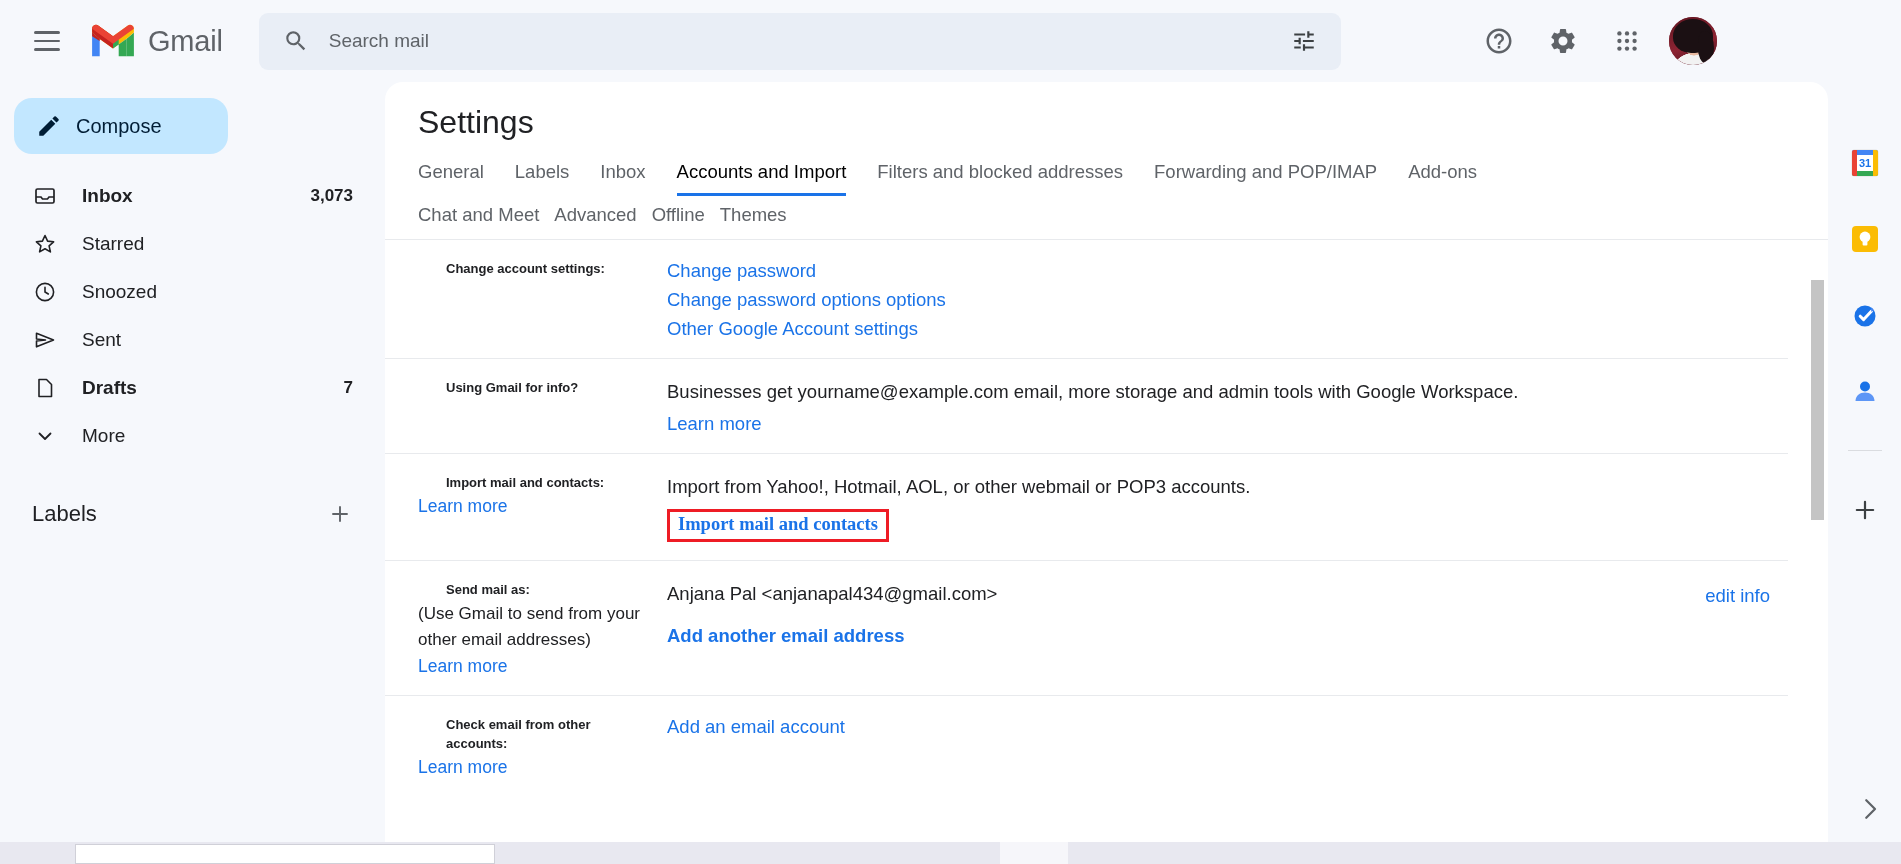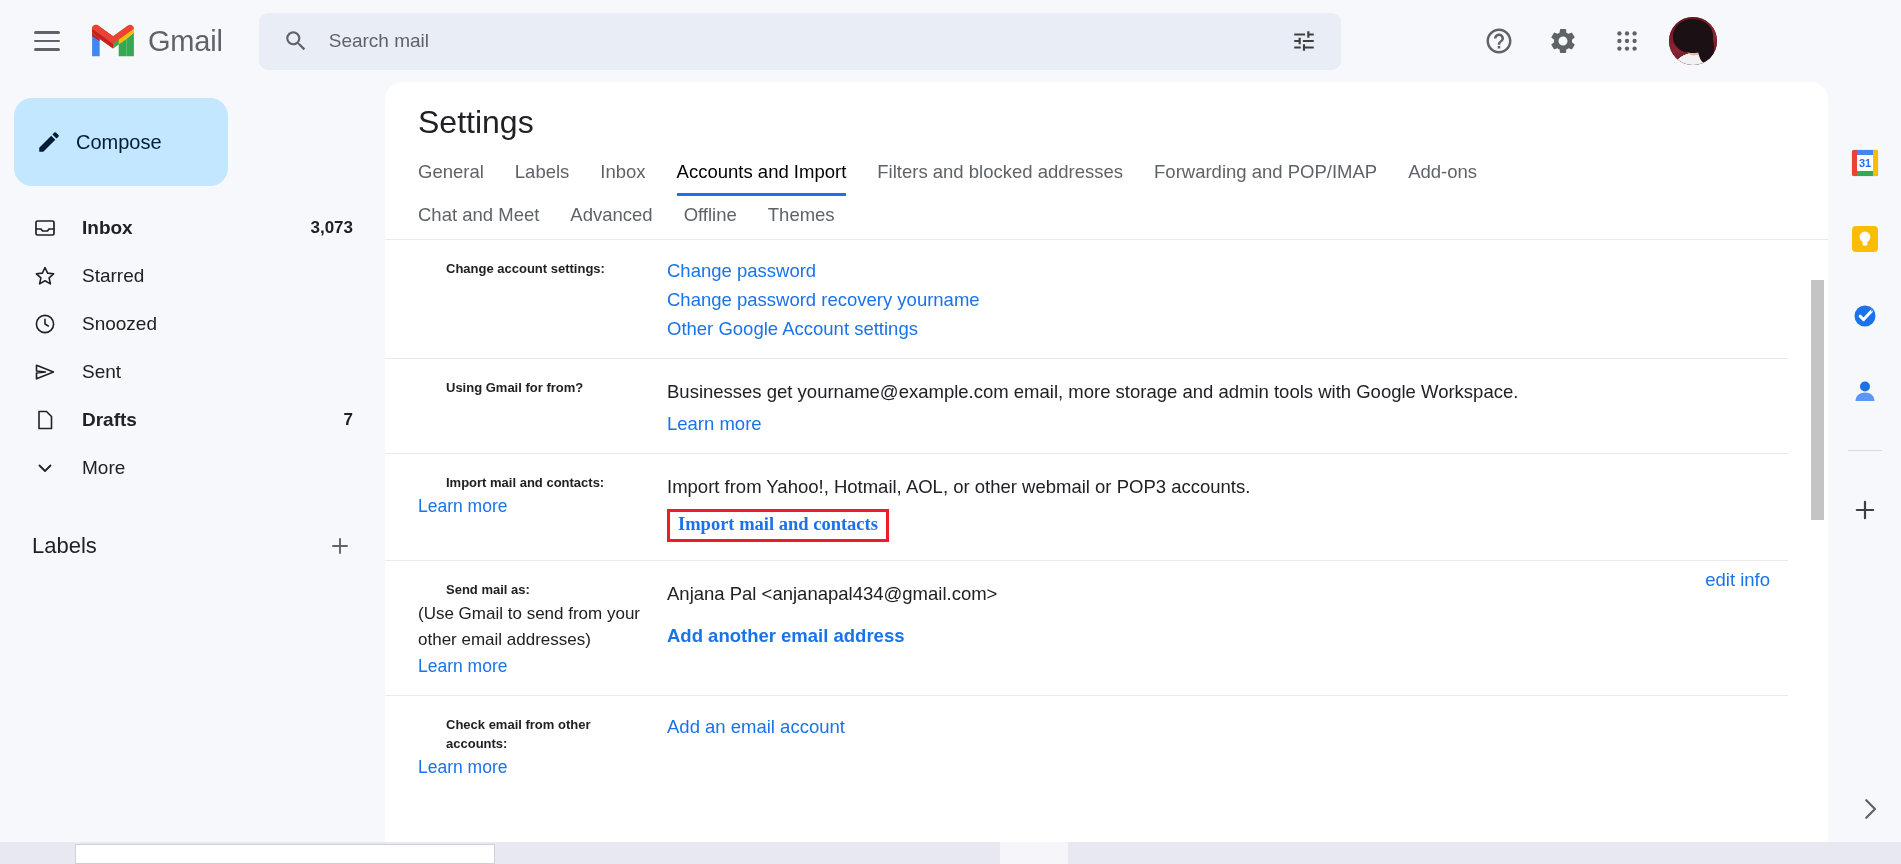--- a/index.html
+++ b/index.html
@@ -53,21 +53,21 @@
       radial-gradient(circle at 52% 62%, #e8b9a0 0 22%, transparent 23%),
       radial-gradient(circle at 50% 120%, #f2f2f2 0 34%, transparent 35%),
       linear-gradient(160deg, #5d1520 0%, #8d2433 55%, #43101a 100%); }
   .avatar .hair { position: absolute; left: 4px; top: 2px; width: 40px; height: 34px;
       background: #1b1013; border-radius: 50% 50% 45% 45%; }
   .avatar .hair2 { position:absolute; right:3px; top:14px; width:16px; height:32px; background:#1b1013; border-radius:40% 60% 50% 50%; }
 
   
   .sidebar { position: absolute; top: 82px; left: 0; width: 385px; height: 782px; }
   .compose {
-    margin: 16px 0 0 14px; width: 214px; height: 88px;
+    margin: 16px 0 0 14px; width: 214px; height: 56px;
     background: #c2e7ff; border-radius: 18px;
     display: flex; align-items: center; gap: 14px; padding-left: 22px; cursor: pointer;
   }
   .compose-label { font-size: 20px; color: #001d35; font-weight: 500; }
 
   .nav-item {
     height: 48px; display: flex; align-items: center;
     padding-left: 32px; border-radius: 0 24px 24px 0; cursor: pointer;
     margin-right: 14px;
   }
@@ -95,36 +95,36 @@
   .tabs-row { display: flex; align-items: flex-end; padding-left: 33px; gap: 31px; margin-top: 20px; }
   .tab {
     font-size: 18.5px; color: #5f6368; padding-bottom: 13px;
     cursor: pointer; white-space: nowrap; position: relative;
   }
   .tab.active { color: #000000; font-weight: 500; }
   .tab.active::after {
     content: ""; position: absolute; left: 0; right: 0; bottom: 0;
     height: 3px; background: #1a73e8;
   }
-  .tabs-row2 { display: flex; padding-left: 33px; gap: 31px; margin-top: 8px; padding-bottom: 13px; border-bottom: 1px solid #e8eaed; }
+  .tabs-row2 { display: flex; padding-left: 33px; gap: 15px; margin-top: 8px; padding-bottom: 13px; border-bottom: 1px solid #e8eaed; }
 
   .section {
     display: flex; padding: 20px 0 18px 33px; margin-right: 40px;
     border-bottom: 1px solid #e8eaed; position: relative;
   }
   .sec-label { width: 248px; flex-shrink: 0; padding-right: 12px; }
   .sec-title { font-size: 13px; color: #202124; font-weight: 700; line-height: 1.42; margin-left: 28px; }
   .sec-sub { font-size: 17px; color: #202124; line-height: 1.5; margin-top: 2px; }
   .sec-body { flex: 1; padding-left: 1px; }
   .lnk { color: #1a73e8; font-size: 18.5px; text-decoration: none; cursor: pointer; display: inline-block; }
   .lnk-sm { color: #1a73e8; font-size: 17.5px; cursor: pointer; display: inline-block; margin-top: 4px; }
   .txt { font-size: 18.5px; color: #202124; line-height: 1.45; }
   .stack > * { display: block; }
   .stack > * + * { margin-top: 7px; }
-  .edit-info { position: absolute; right: 18px; top: 8px; color: #1a73e8; font-size: 18.5px; cursor: pointer; }
+  .edit-info { position: absolute; right: 18px; top: 24px; color: #1a73e8; font-size: 18.5px; cursor: pointer; }
 
   .hl-box {
     display: inline-block; border: 3px solid #ee1c25; padding: 2px 8px 4px 8px;
     margin-top: 8px;
   }
   .hl-box .lnk { font-weight: 700; font-family: Liberation Serif, serif; }
 
   
   .card-scroll {
     position: absolute; right: 4px; top: 198px; width: 13px; height: 240px;
@@ -317,28 +317,28 @@
     <div class="tab" style="padding-bottom:0">Offline</div>
     <div class="tab" style="padding-bottom:0">Themes</div>
   </div>
 
   <div class="section">
     <div class="sec-label">
       <div class="sec-title">Change account settings:</div>
     </div>
     <div class="sec-body stack">
       <span class="lnk">Change password</span>
-      <span class="lnk">Change password recovery yourname</span>
+      <span class="lnk">Change password options options</span>
       <span class="lnk">Other Google Account settings</span>
     </div>
   </div>
 
   <div class="section">
     <div class="sec-label">
-      <div class="sec-title">Using Gmail for from?</div>
+      <div class="sec-title">Using Gmail for info?</div>
     </div>
     <div class="sec-body stack">
       <span class="txt">Businesses get yourname@example.com email, more storage and admin tools with Google Workspace.</span>
       <span class="lnk">Learn more</span>
     </div>
   </div>
 
   <div class="section">
     <div class="sec-label">
       <div class="sec-title">Import mail and contacts:</div>

